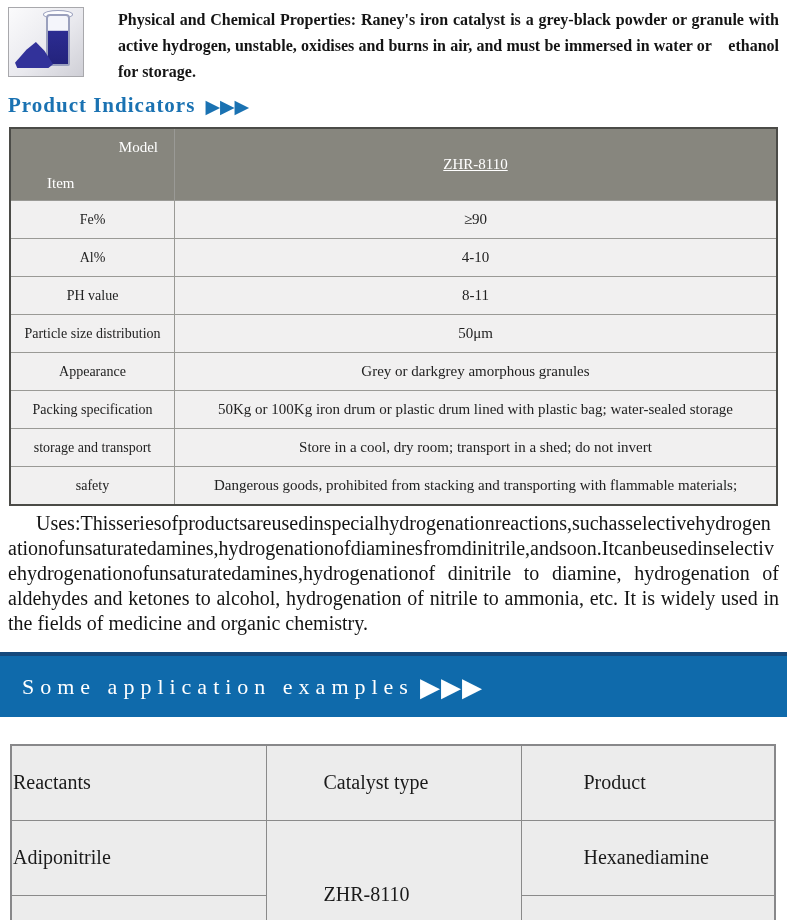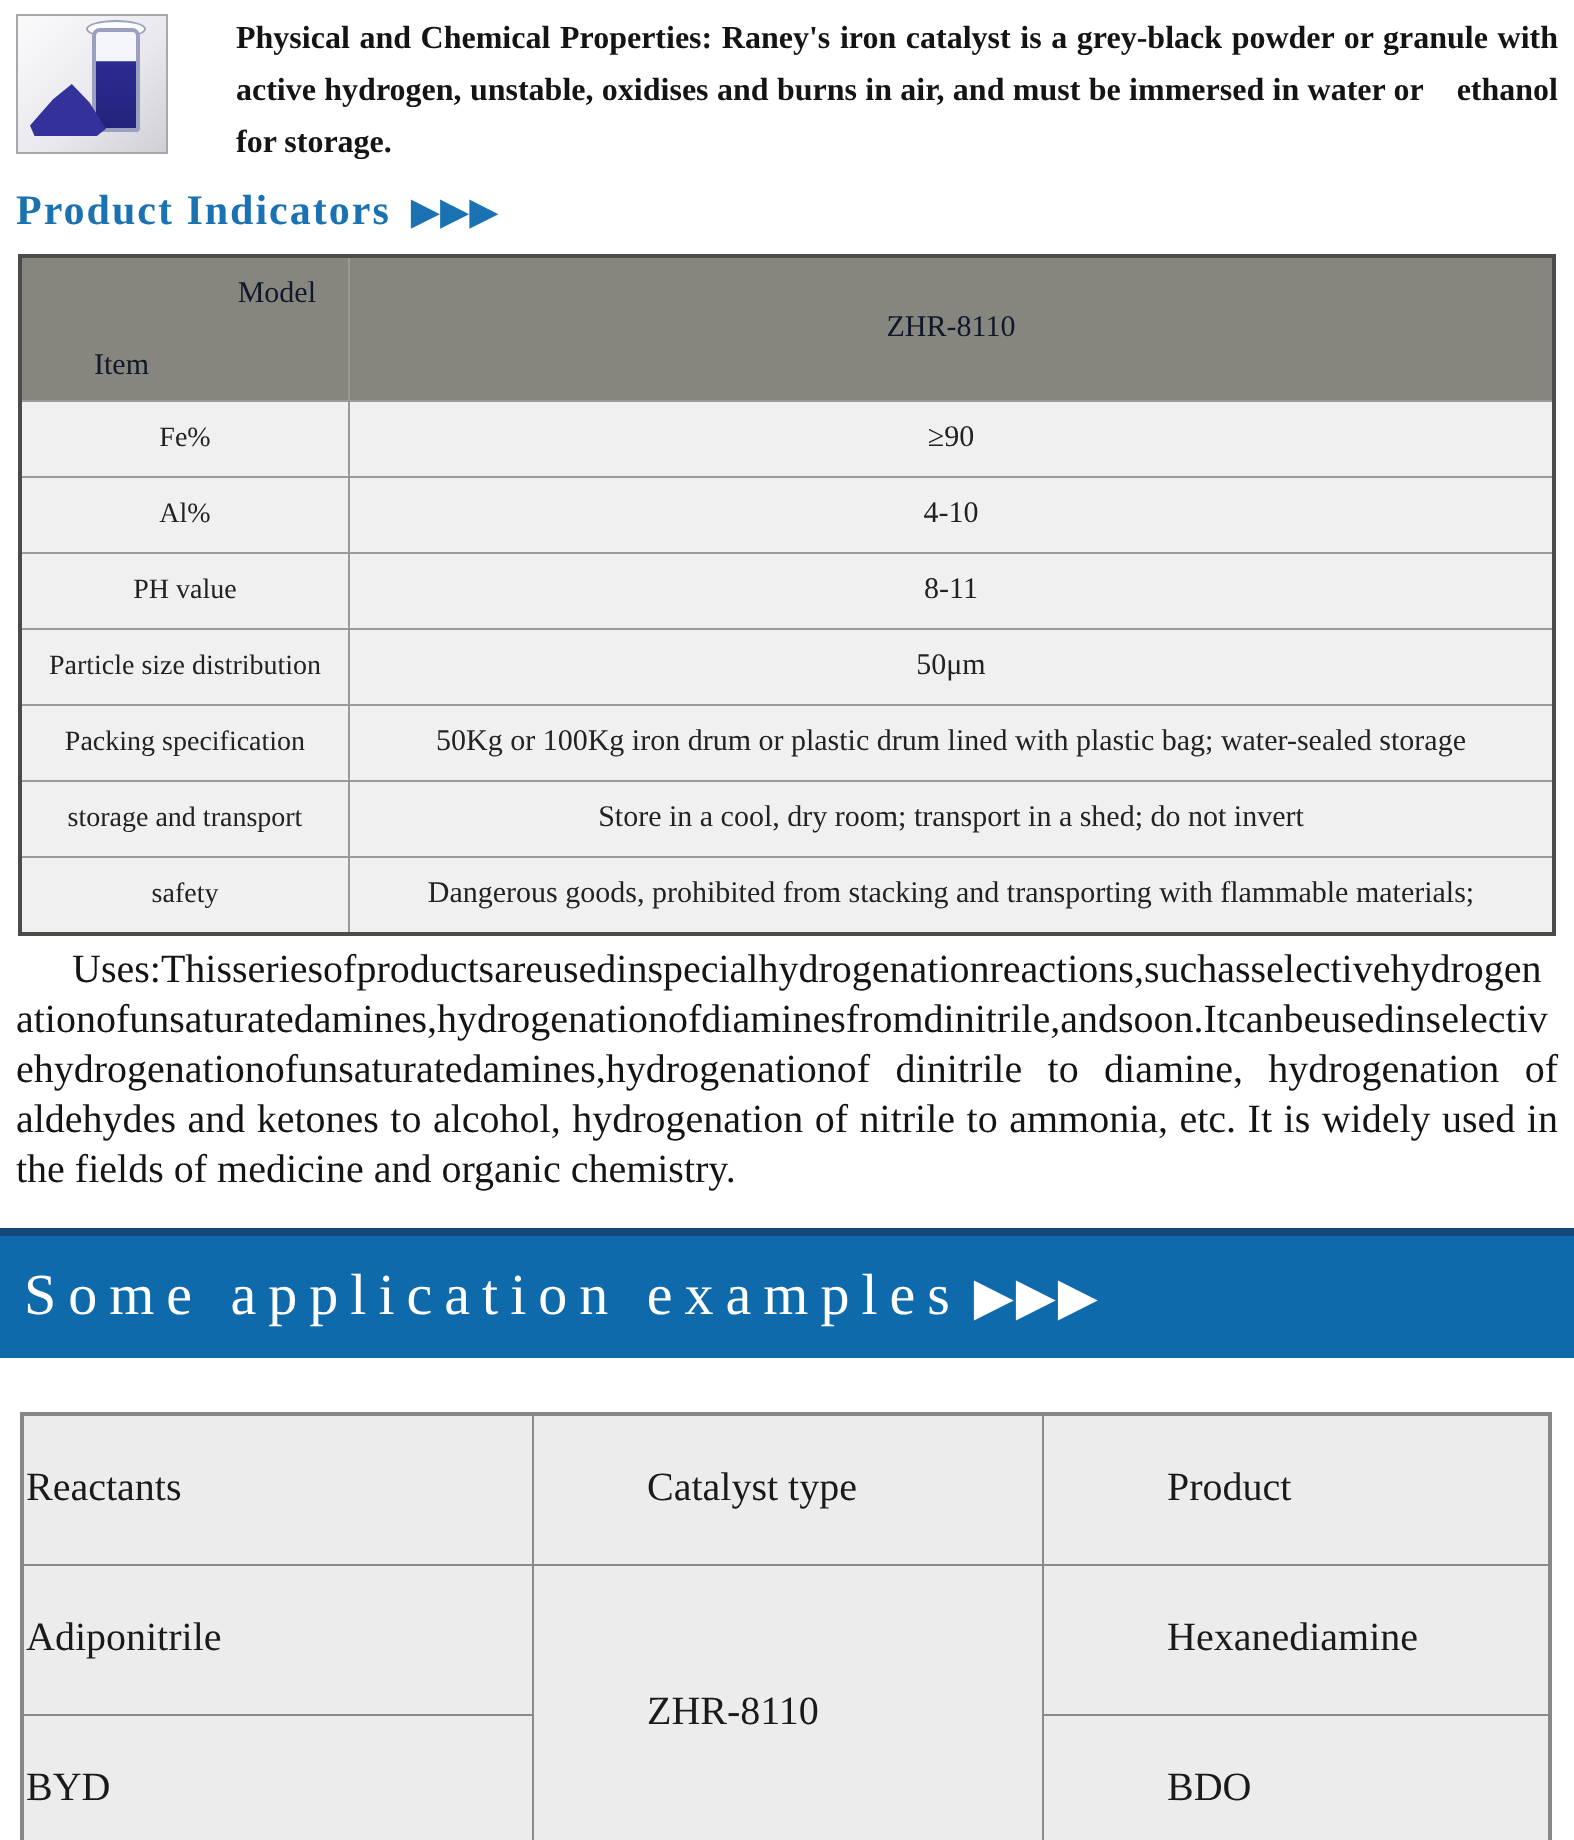--- a/index.html
+++ b/index.html
@@ -47,21 +47,21 @@
     margin-left: 10px; letter-spacing: 0px; font-weight: normal;
   }
 
   
   .indicators-table {
     border-collapse: collapse; table-layout: fixed;
     width: 769px; margin: 9px 0 0 9px;
     border: 2px solid #4b4b47;
   }
   .indicators-table td { border: 1px solid #9a9a96; }
-  .indicators-table .hdr-row td { background: #87867e; color: #0f172a; height: 69px; }
+  .indicators-table .hdr-row td { background: #87867e; color: #ffffff; height: 69px; text-decoration: underline; }
   .diag-cell {
     position: relative; width: 161px;
     background-image: linear-gradient(to bottom right,
       transparent calc(50% - 1px), #5a5952 calc(50% - 1px),
       #5a5952 calc(50% + 1px), transparent calc(50% + 1px));
   }
   .diag-model { position: absolute; top: 10px; right: 16px; font-size: 15px; }
   .diag-item  { position: absolute; bottom: 8px; left: 36px; font-size: 15px; }
   .hdr-model-value { text-align: center; font-size: 15px; }
   .indicators-table .data-row td { background: #f1f0f0; height: 35px; text-align: center; color: #222; }
@@ -75,22 +75,22 @@
     text-indent: 28px; color: #141414;
   }
 
   
   .banner {
     margin-top: 5px; width: 787px; height: 61px;
     background: #0f6aab; border-top: 4px solid #15497c;
     display: flex; align-items: center; box-sizing: content-box;
   }
   .banner-title {
-    color: #ffffff; font-size: 29px; letter-spacing: 6px;
-    padding-left: 12px; white-space: nowrap;
+    color: #ffffff; font-size: 22px; letter-spacing: 6px;
+    padding-left: 22px; white-space: nowrap;
   }
   .banner-arrows {
     font-family: "DejaVu Sans", sans-serif; color: #ffffff; font-size: 26px;
     margin-left: 6px; letter-spacing: 1px;
   }
 
   
   .examples-table {
     border-collapse: collapse; table-layout: fixed;
     width: 766px; margin: 27px 0 0 10px;
@@ -141,20 +141,24 @@
     </tr>
     <tr class="data-row">
       <td class="row-label">PH value</td>
       <td class="row-value">8-11</td>
     </tr>
     <tr class="data-row">
       <td class="row-label">Particle size distribution</td>
       <td class="row-value">50μm</td>
     </tr>
     <tr class="data-row">
+      <td class="row-label">Appearance</td>
+      <td class="row-value">Grey or darkgrey amorphous granules</td>
+    </tr>
+    <tr class="data-row">
       <td class="row-label">Packing specification</td>
       <td class="row-value">50Kg or 100Kg iron drum or plastic drum lined with plastic bag; water-sealed storage</td>
     </tr>
     <tr class="data-row">
       <td class="row-label">storage and transport</td>
       <td class="row-value">Store in a cool, dry room; transport in a shed; do not invert</td>
     </tr>
     <tr class="data-row">
       <td class="row-label">safety</td>
       <td class="row-value">Dangerous goods, prohibited from stacking and transporting with flammable materials;</td>

